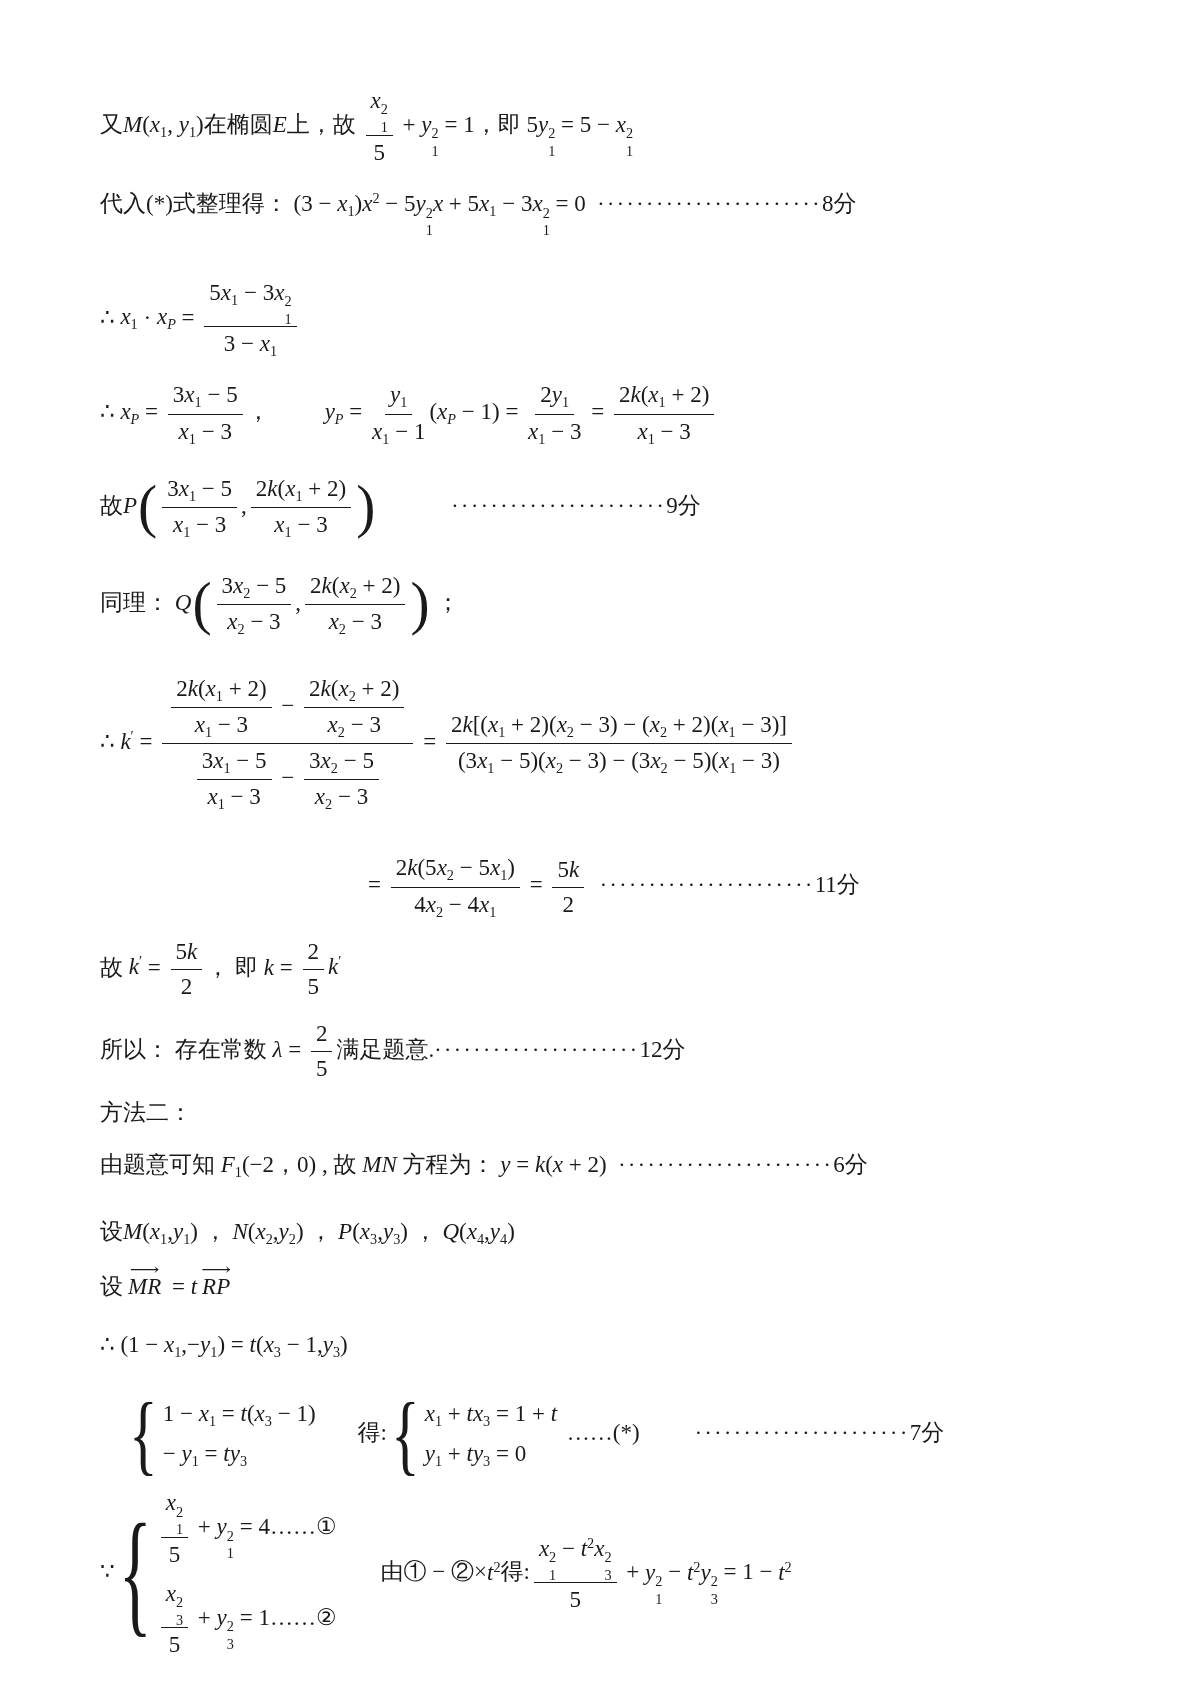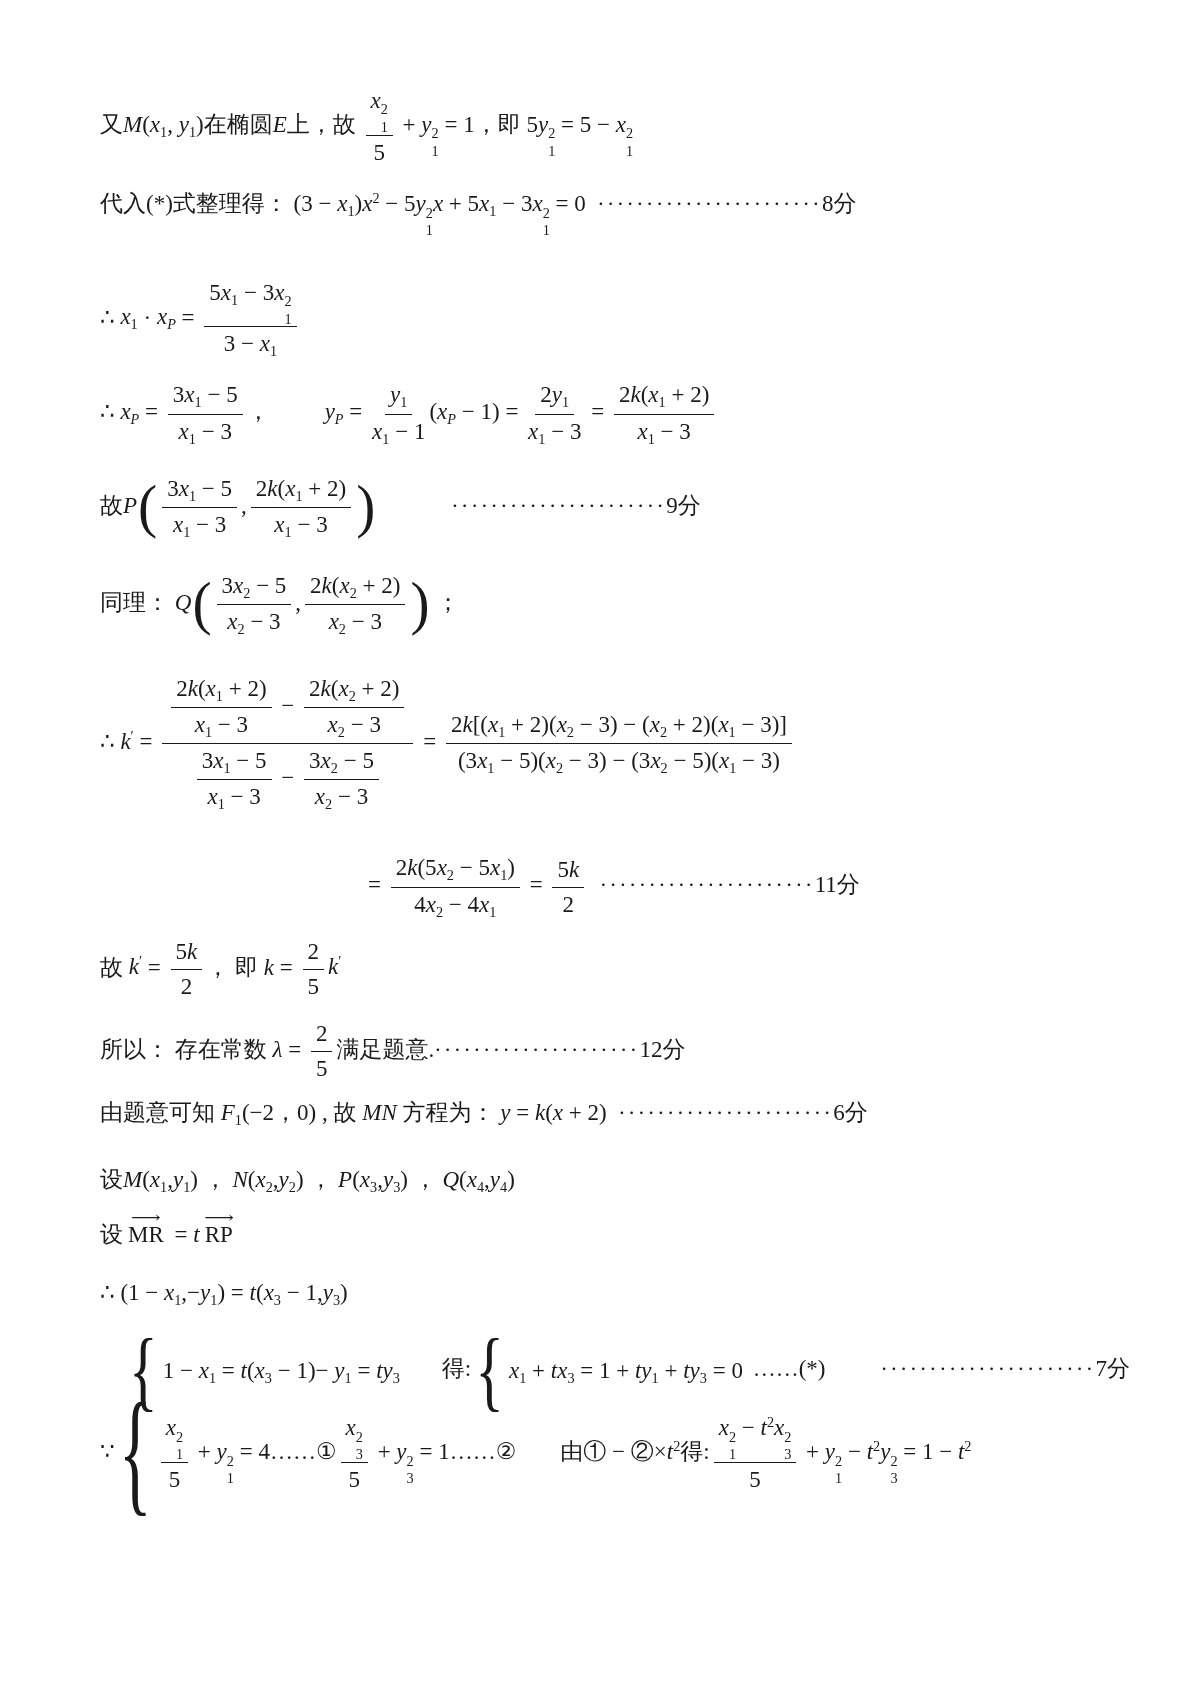--- a/index.html
+++ b/index.html
@@ -20,23 +20,23 @@
   .stk{display:inline-flex;flex-direction:column;font-size:0.62em;line-height:1.02;vertical-align:-0.52em;text-align:left;}
   .stk .sk:first-child{transform:translateY(-0.08em);}
   .stk .sk:last-child{transform:translateY(0.12em);}
   .frac{display:inline-flex;flex-direction:column;align-items:center;vertical-align:middle;margin:0 4px;text-align:center;}
   .fn{display:block;padding:0 5px 2px;border-bottom:1.5px solid #1a1a1a;white-space:nowrap;}
   .fd{display:block;padding-top:2px;white-space:nowrap;}
   .bigp{display:inline-block;font-size:250%;font-weight:400;transform:scaleY(1.02);vertical-align:middle;line-height:0.8;margin:0 1px;}
   .cases{display:inline-flex;align-items:center;vertical-align:middle;margin:0 4px;}
   .brace{display:inline-block;font-size:260%;transform:scaleY(1.5);line-height:0.8;margin-right:5px;font-weight:400;}
   .brace.tall{font-size:300%;transform:scaleY(2.0);}
-  .crows{display:inline-flex;row-gap:9px;justify-content:space-between;}
+  .crows{display:inline-flex;flex-direction:column;row-gap:9px;justify-content:space-between;}
   .crow{white-space:nowrap;}
-  .vec{position:relative;margin:0 3px;padding:0 2px;display:inline-block;}
+  .vec{position:relative;font-style:italic;margin:0 3px;padding:0 2px;display:inline-block;}
   .vec::after{content:"⟶";position:absolute;left:0;top:-0.8em;width:100%;font-size:0.72em;font-style:normal;text-align:center;transform:scaleX(1.25);}
   .dotl{letter-spacing:2.5px;font-size:0.95em;}
   .gap{display:inline-block;height:1px;vertical-align:middle;}
   
   #L1{margin-bottom:22px}  #L2{margin-bottom:42px}  #L3{margin-bottom:36px}
   #L4{margin-bottom:20px}  #L5{}  #L6{margin-bottom:30px}
   #L7{margin-bottom:36px}  #L8{margin-bottom:40px}  #L9{margin-bottom:16px}
   #L10{margin-bottom:18px}  #L11{margin-bottom:14px} #L12{margin-bottom:22px}
   #L13{margin-bottom:36px} #L14{margin-bottom:24px} #L15{margin-bottom:28px}
   #L16{margin-bottom:38px} #L17{margin-bottom:18px} #L18{margin-bottom:36px}
@@ -133,20 +133,21 @@
           <span class="fn"><span class="tr">5</span><span class="ti">k</span></span>
           <span class="fd"><span class="tr">2</span></span>
         </span><span class="tr">， 即 </span><span class="ti">k</span><span class="tr"> = </span><span class="frac">
           <span class="fn"><span class="tr">2</span></span>
           <span class="fd"><span class="tr">5</span></span>
         </span><span class="tv"><span class="vb">k</span><span class="sp">′</span></span></div>
       <div class="mline" id="L11"><span class="tr">所以： 存在常数 </span><span class="ti">λ</span><span class="tr"> = </span><span class="frac">
           <span class="fn"><span class="tr">2</span></span>
           <span class="fd"><span class="tr">5</span></span>
         </span><span class="tr">满足题意.</span><span class="dotl">·····················</span><span class="tr">12分</span></div>
+      <div class="mline" id="L12"><span class="tr">方法二：</span></div>
       <div class="mline" id="L13"><span class="tr">由题意可知 </span><span class="tv"><span class="vb">F</span><span class="sb">1</span></span><span class="tr">(−2，0) , 故 </span><span class="ti">MN</span><span class="tr"> 方程为： </span><span class="ti">y</span><span class="tr"> = </span><span class="ti">k</span><span class="tr">(</span><span class="ti">x</span><span class="tr"> + 2)  </span><span class="dotl">······················</span><span class="tr">6分</span></div>
       <div class="mline" id="L14"><span class="tr">设</span><span class="ti">M</span><span class="tr">(</span><span class="tv"><span class="vb">x</span><span class="sb">1</span></span><span class="tr">,</span><span class="tv"><span class="vb">y</span><span class="sb">1</span></span><span class="tr">) ， </span><span class="ti">N</span><span class="tr">(</span><span class="tv"><span class="vb">x</span><span class="sb">2</span></span><span class="tr">,</span><span class="tv"><span class="vb">y</span><span class="sb">2</span></span><span class="tr">) ， </span><span class="ti">P</span><span class="tr">(</span><span class="tv"><span class="vb">x</span><span class="sb">3</span></span><span class="tr">,</span><span class="tv"><span class="vb">y</span><span class="sb">3</span></span><span class="tr">) ， </span><span class="ti">Q</span><span class="tr">(</span><span class="tv"><span class="vb">x</span><span class="sb">4</span></span><span class="tr">,</span><span class="tv"><span class="vb">y</span><span class="sb">4</span></span><span class="tr">)</span></div>
       <div class="mline" id="L15"><span class="tr">设</span><span class="vec">MR</span><span class="tr"> = </span><span class="ti">t</span><span class="vec">RP</span></div>
       <div class="mline" id="L16"><span class="tr">∴ (1 − </span><span class="tv"><span class="vb">x</span><span class="sb">1</span></span><span class="tr">,−</span><span class="tv"><span class="vb">y</span><span class="sb">1</span></span><span class="tr">) = </span><span class="ti">t</span><span class="tr">(</span><span class="tv"><span class="vb">x</span><span class="sb">3</span></span><span class="tr"> − 1,</span><span class="tv"><span class="vb">y</span><span class="sb">3</span></span><span class="tr">)</span></div>
       <div class="mline" id="L17"><span class="gap" style="width: 25px;"></span><span class="cases">
           <span class="brace">{</span>
           <span class="crows">
             <span class="crow"><span class="tr">1 − </span><span class="tv"><span class="vb">x</span><span class="sb">1</span></span><span class="tr"> = </span><span class="ti">t</span><span class="tr">(</span><span class="tv"><span class="vb">x</span><span class="sb">3</span></span><span class="tr"> − 1)</span></span>
             <span class="crow"><span class="tr">− </span><span class="tv"><span class="vb">y</span><span class="sb">1</span></span><span class="tr"> = </span><span class="ti">t</span><span class="tv"><span class="vb">y</span><span class="sb">3</span></span></span>
           </span>

